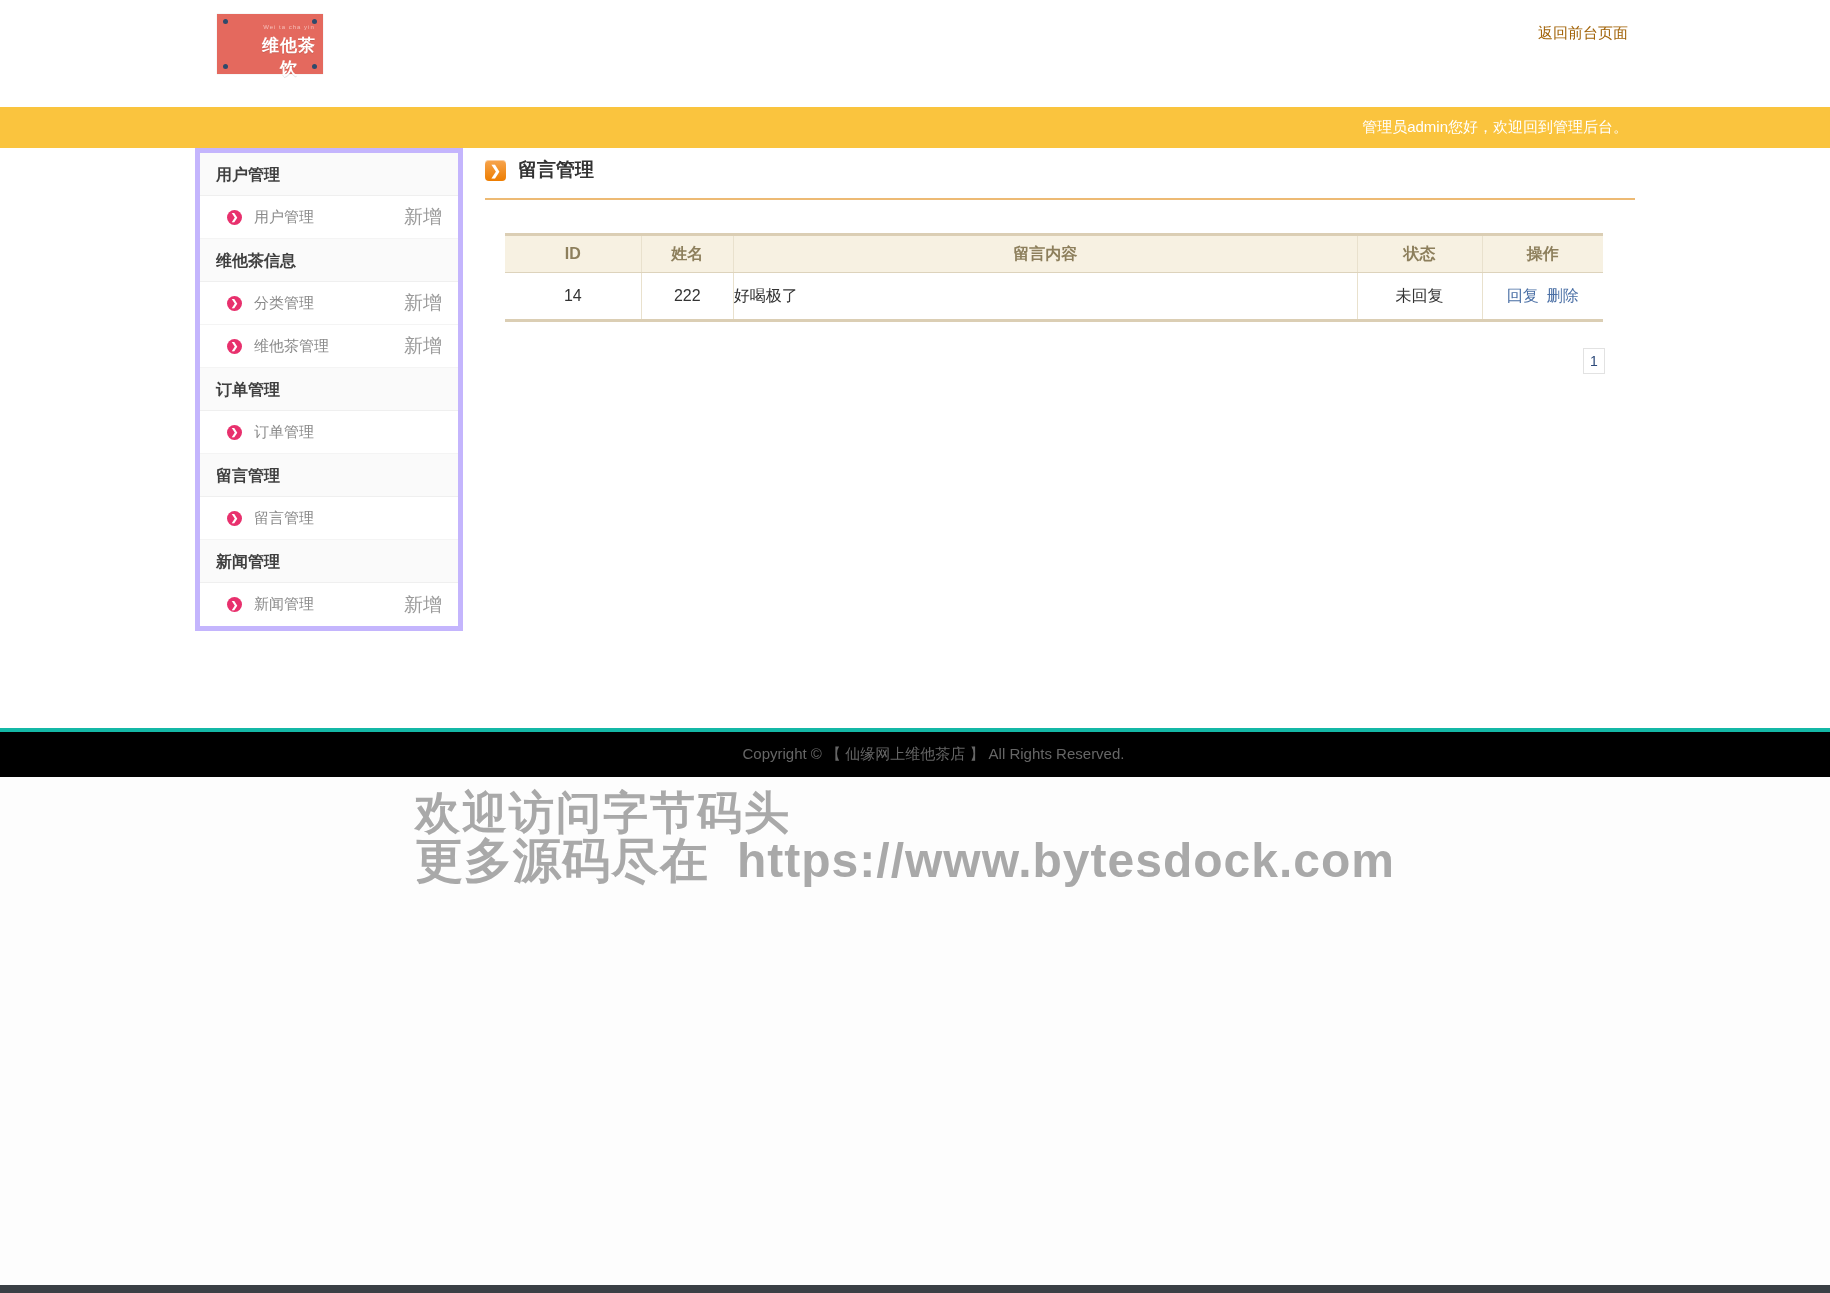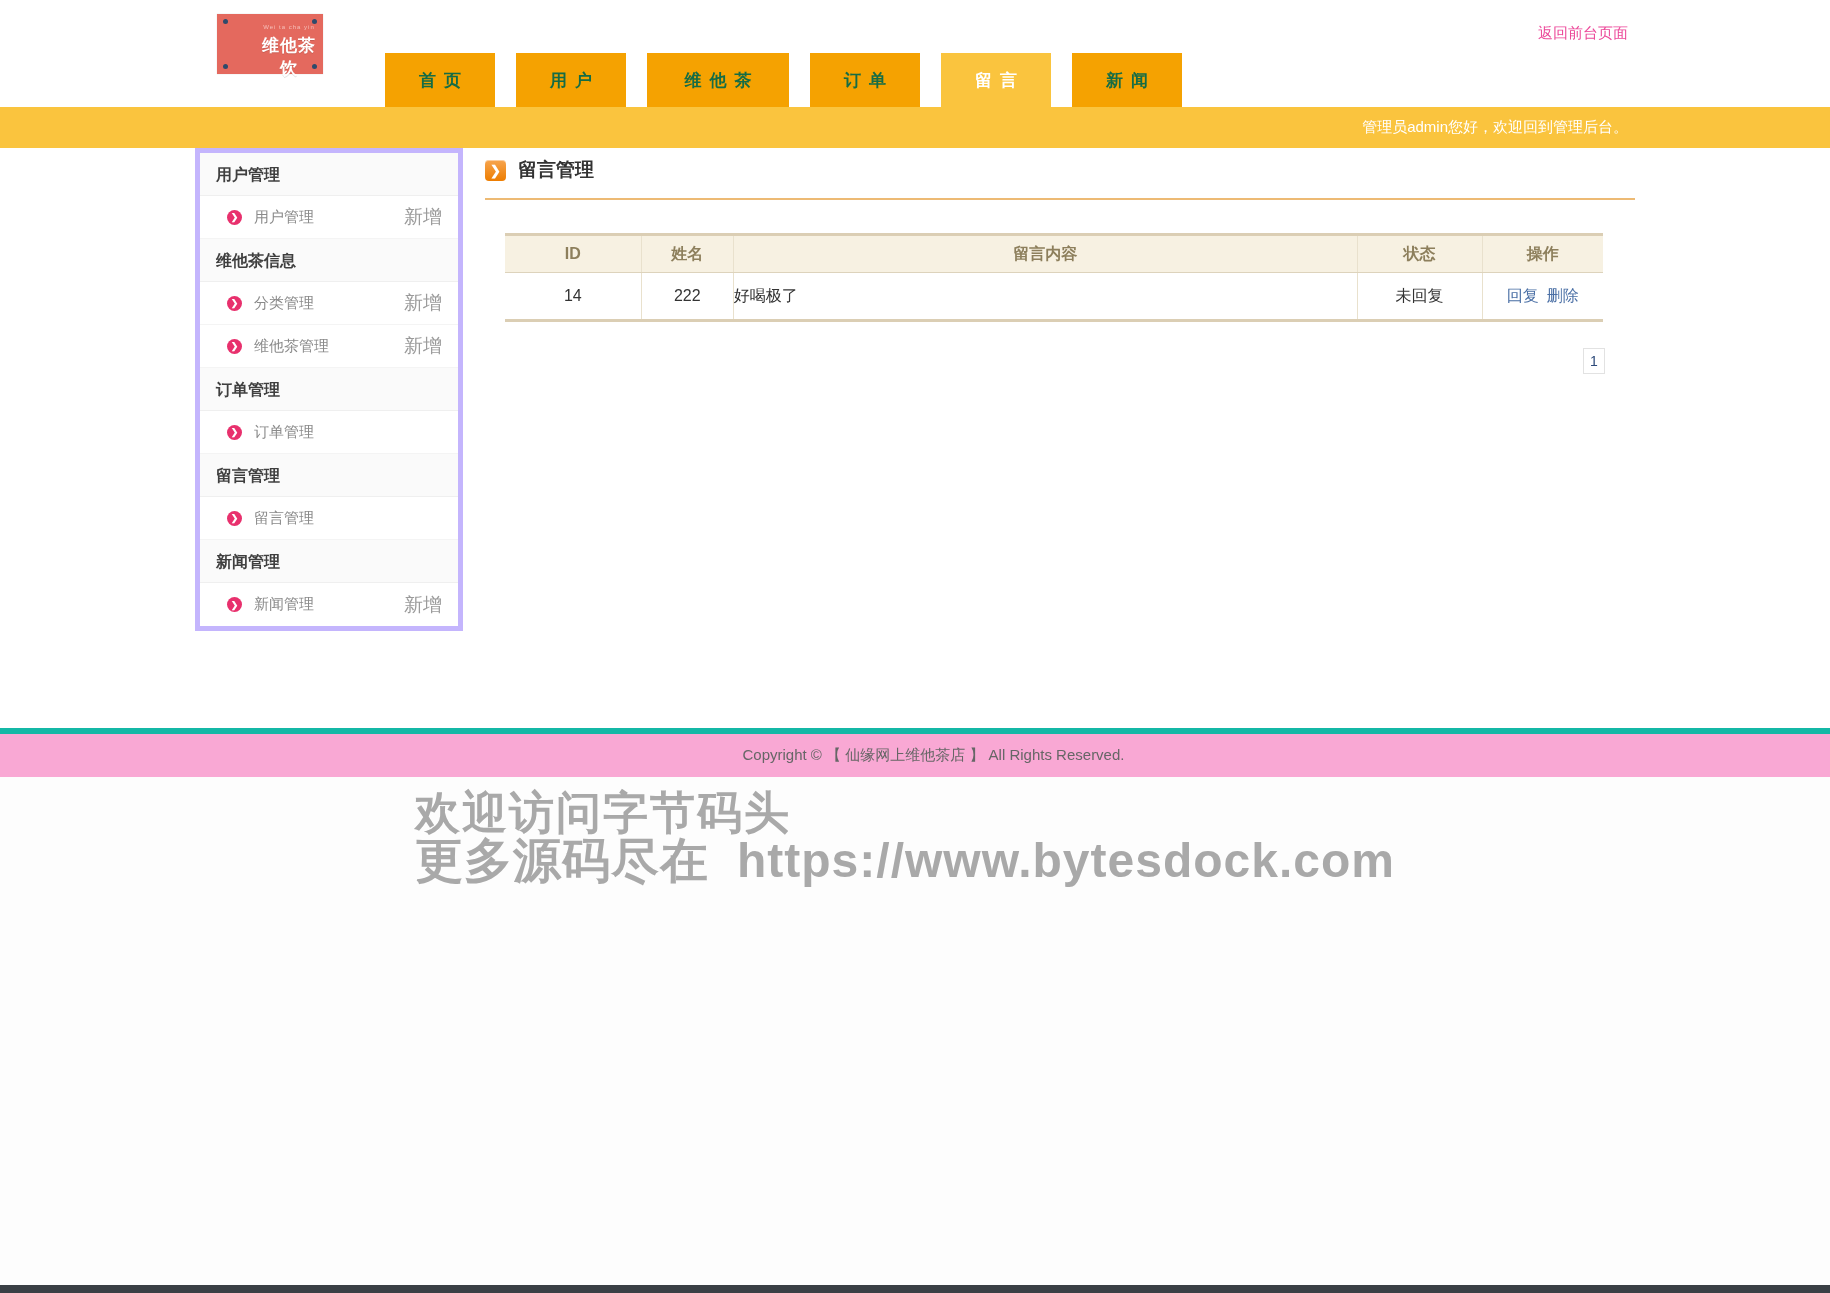--- a/index.html
+++ b/index.html
@@ -8,21 +8,21 @@
   .page { width:1830px; height:1293px; position:relative; overflow:hidden; background:#fdfdfd; display:flex; flex-direction:column; }
 
   
   .top-header { height:107px; background:#ffffff; position:relative; flex:0 0 auto; }
   .logo { position:absolute; left:217px; top:14px; width:106px; height:60px; background:#e4695e; box-shadow:0 0 1px rgba(0,0,0,.2);padding-left:38px; }
   .logo .dot { position:absolute; width:5px; height:5px; border-radius:50%; background:#2e4a6b; }
   .logo .d1 { left:6px; top:5px; } .logo .d2 { right:6px; top:5px; }
   .logo .d3 { left:6px; bottom:5px; } .logo .d4 { right:6px; bottom:5px; }
   .logo-sub { margin-top:10px; text-align:center; font-size:6px; color:#f6c0ba; letter-spacing:1px; }
   .logo-title { margin-top:4px; text-align:center; font-size:17px; font-weight:bold; color:#ffffff; letter-spacing:1px; text-shadow:0 1px 0 rgba(0,0,0,.12); }
-  .back-link { position:absolute; top:24px; right:202px; font-size:15px; color:#ec4899; text-decoration:none; cursor:pointer;font-family:Liberation Serif, serif; }
+  .back-link { position:absolute; top:24px; right:202px; font-size:15px; color:#a16207; text-decoration:none; cursor:pointer;font-family:Liberation Serif, serif; }
 
   .nav-tabs { position:absolute; left:385px; bottom:0; display:flex; gap:21px; }
   .tab { width:110px; height:54px; background:#f5a201; color:#156c45; font-size:17px; font-weight:bold;
          display:flex; align-items:center; justify-content:center; letter-spacing:8px; text-indent:8px; cursor:pointer; }
   .tab.wide { width:142px; }
   .tab.active { background:#fac43e; color:#ffffff; }
 
   
   .welcome-bar { height:41px; background:#fac43e; display:flex; align-items:center; justify-content:flex-end;
                  padding-right:202px; color:#ffffff; font-size:15px; flex:0 0 auto; }
@@ -67,21 +67,21 @@
               display:flex; align-items:center; justify-content:center; font-size:14px; color:#2d4a7a; cursor:pointer; }
 
   
   .watermark { position:absolute; left:415px; top:598px; color:#a9a9a9; font-weight:bold; line-height:1.0;
                pointer-events:none; white-space:nowrap; z-index:5; }
   .wm-line1 { font-size:45px; letter-spacing:2px;margin-top:44px; }
   .wm-line2 { font-size:48px; letter-spacing:1px; margin-top:2px; }
   .wm-url { margin-left:28px; }
 
   
-  .footer { height:49px; background:#f9a8d4; border-top:6px solid #14b8a6; display:flex; align-items:center;
+  .footer { height:49px; background:#000000; border-top:4px solid #14b8a6; display:flex; align-items:center;
             justify-content:center; font-size:15px; color:#666; flex:0 0 auto;padding-left:37px; }
   .bottom-space { flex:1 1 auto; background:#fdfdfd; }
   .bottom-bar { height:8px; background:#3a3f45; flex:0 0 auto; }
 </style>
 </head>
 <body>
 
 <div class="page">
 
   <div class="top-header">
@@ -89,28 +89,20 @@
       <span class="dot d1"></span>
       <span class="dot d2"></span>
       <span class="dot d3"></span>
       <span class="dot d4"></span>
       <div class="logo-sub">Wei ta cha yin</div>
       <div class="logo-title">维他茶饮</div>
     </div>
 
     <a class="back-link">返回前台页面</a>
 
-    <div class="nav-tabs">
-      <div class="tab">首页</div>
-      <div class="tab">用户</div>
-      <div class="tab wide">维他茶</div>
-      <div class="tab">订单</div>
-      <div class="tab active">留言</div>
-      <div class="tab">新闻</div>
-    </div>
   </div>
 
   <div class="welcome-bar">
     <span>管理员admin您好，欢迎回到管理后台。</span>
   </div>
 
   <div class="content">
 
 
     <div class="body-row">

